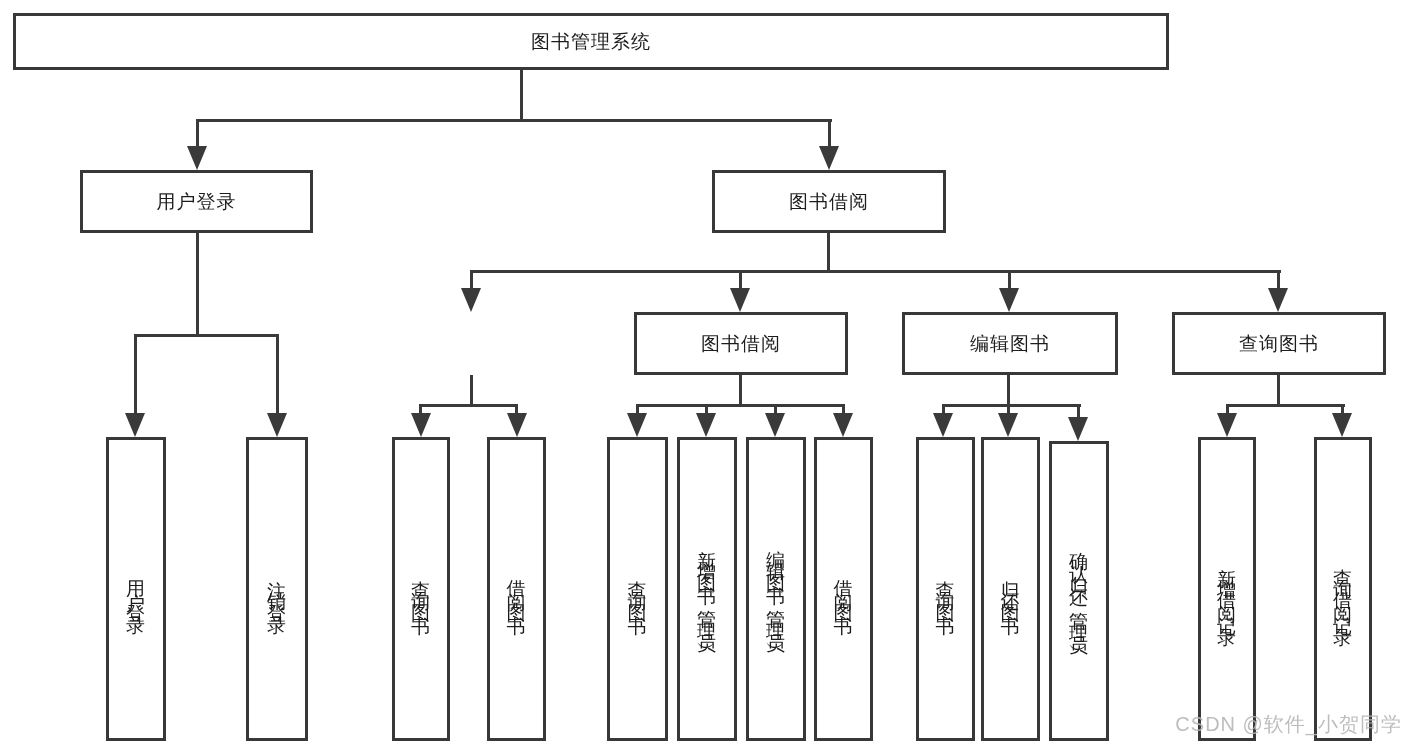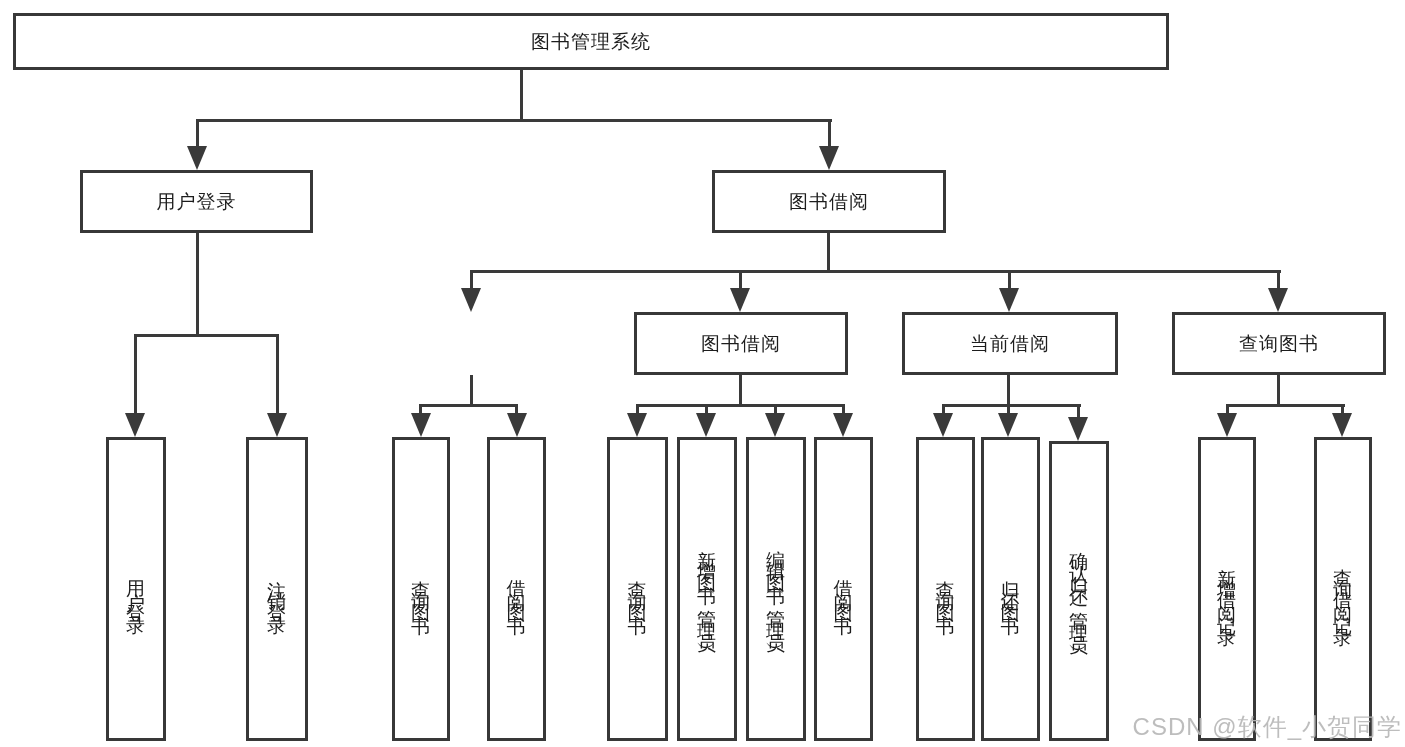--- a/index.html
+++ b/index.html
@@ -48,21 +48,21 @@
     position: absolute;
     width: 0; height: 0;
     border-left: 10px solid transparent;
     border-right: 10px solid transparent;
     border-top: 24px solid #3a3a3a;
   }
   .watermark {
     position: absolute;
     top: 711px;
     right: 3px;
-    font-size: 24px;
+    font-size: 20px;
     letter-spacing: 1px;
     color: rgba(183,183,183,0.92);
     white-space: nowrap;
     z-index: 5;
   }
 </style>
 </head>
 <body>
 
 <div class="canvas">
@@ -100,21 +100,21 @@
   <div class="vline" style="left:1277px; top:270px; height:21px;"></div>
   <div class="arrow" style="left:461px; top:288px;"></div>
   <div class="arrow" style="left:730px; top:288px;"></div>
   <div class="arrow" style="left:999px; top:288px;"></div>
   <div class="arrow" style="left:1268px; top:288px;"></div>
 
   <div class="box" style="left:634px; top:312px; width:214px; height:63px;">
     <span>图书借阅</span>
   </div>
   <div class="box" style="left:902px; top:312px; width:216px; height:63px;">
-    <span>当前借阅</span>
+    <span>编辑图书</span>
   </div>
   <div class="box" style="left:1172px; top:312px; width:214px; height:63px;">
     <span>查询图书</span>
   </div>
 
   <div class="vline" style="left:470px; top:375px; height:32px;"></div>
   <div class="hline" style="left:419px; top:404px; width:99px;"></div>
   <div class="vline" style="left:419px; top:404px; height:12px;"></div>
   <div class="vline" style="left:515px; top:404px; height:12px;"></div>
   <div class="arrow" style="left:411px; top:413px;"></div>

